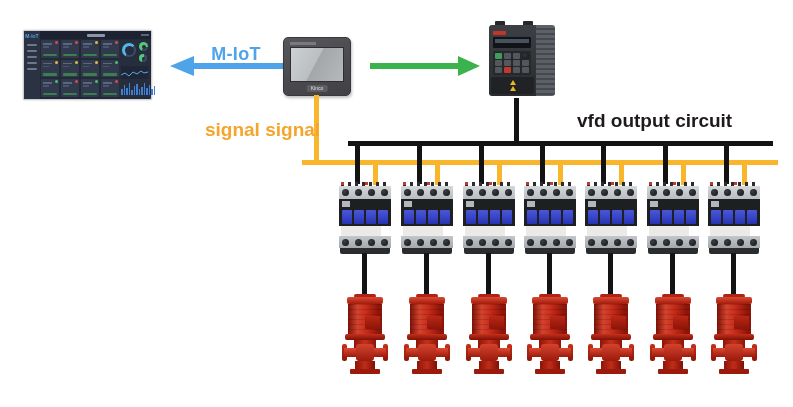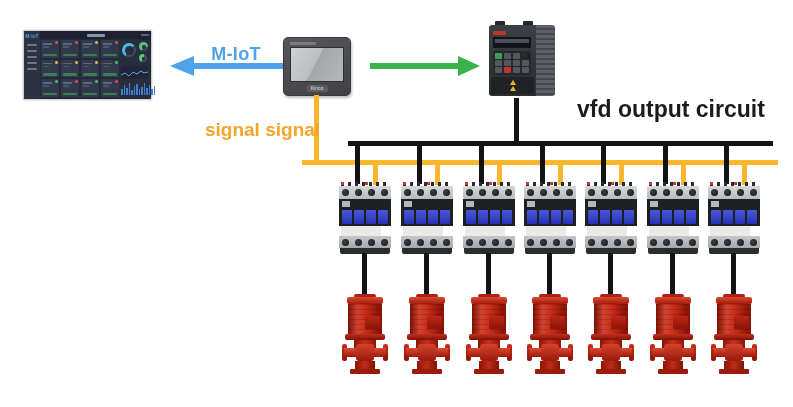--- a/index.html
+++ b/index.html
@@ -42,21 +42,21 @@
   .arrow-label { font-size:18px; font-weight:600; letter-spacing:.3px; text-align:center; }
   .lbl-miot { left:183px; top:44px; width:106px; color:var(--blue); }
   .lbl-modbus { left:362px; top:44px; width:112px; color:var(--green); }
   .shaft-blue { left:194px; top:63px; width:92px; height:6px; background:var(--blue); }
   .head-blue { left:170px; top:56px; width:0; height:0;
                border-right:24px solid var(--blue); border-top:10px solid transparent; border-bottom:10px solid transparent; }
   .shaft-green { left:370px; top:63px; width:89px; height:6px; background:var(--green); }
   .head-green { left:458px; top:56px; width:0; height:0;
                 border-left:22px solid var(--green); border-top:10px solid transparent; border-bottom:10px solid transparent; }
   .lbl-control { left:205px; top:119px; font-size:19px; font-weight:600; color:var(--orange-text); }
-  .lbl-vfdout { left:577px; top:96px; font-size:23px; font-weight:600; color:#1e1a1b; }
+  .lbl-vfdout { left:577px; top:110px; font-size:19px; font-weight:600; color:#1e1a1b; }
 
   
   .hmi { left:283px; top:37px; width:68px; height:59px; border-radius:5px;
          background:linear-gradient(160deg,#57575b,#404045); border:1px solid #39393d; box-shadow:1px 2px 3px rgba(0,0,0,.25); }
   .hmi-topline { left:6px; top:4px; width:26px; height:2.5px; background:#9a9a9e; opacity:.55; }
   .hmi-screen { left:6px; top:9px; right:6px; height:35px; border:1px solid #2e2e32;
                 background:linear-gradient(118deg,#ced1d3 0%,#bcbfc2 46%,#a4a7aa 48%,#b6b9bc 100%); }
   .hmi-brand { left:50%; transform:translateX(-50%); bottom:3px; font-size:5px; line-height:7px;
                color:#e0e0e2; background:#5d5d61; padding:0 4px; border-radius:2px; }
 

